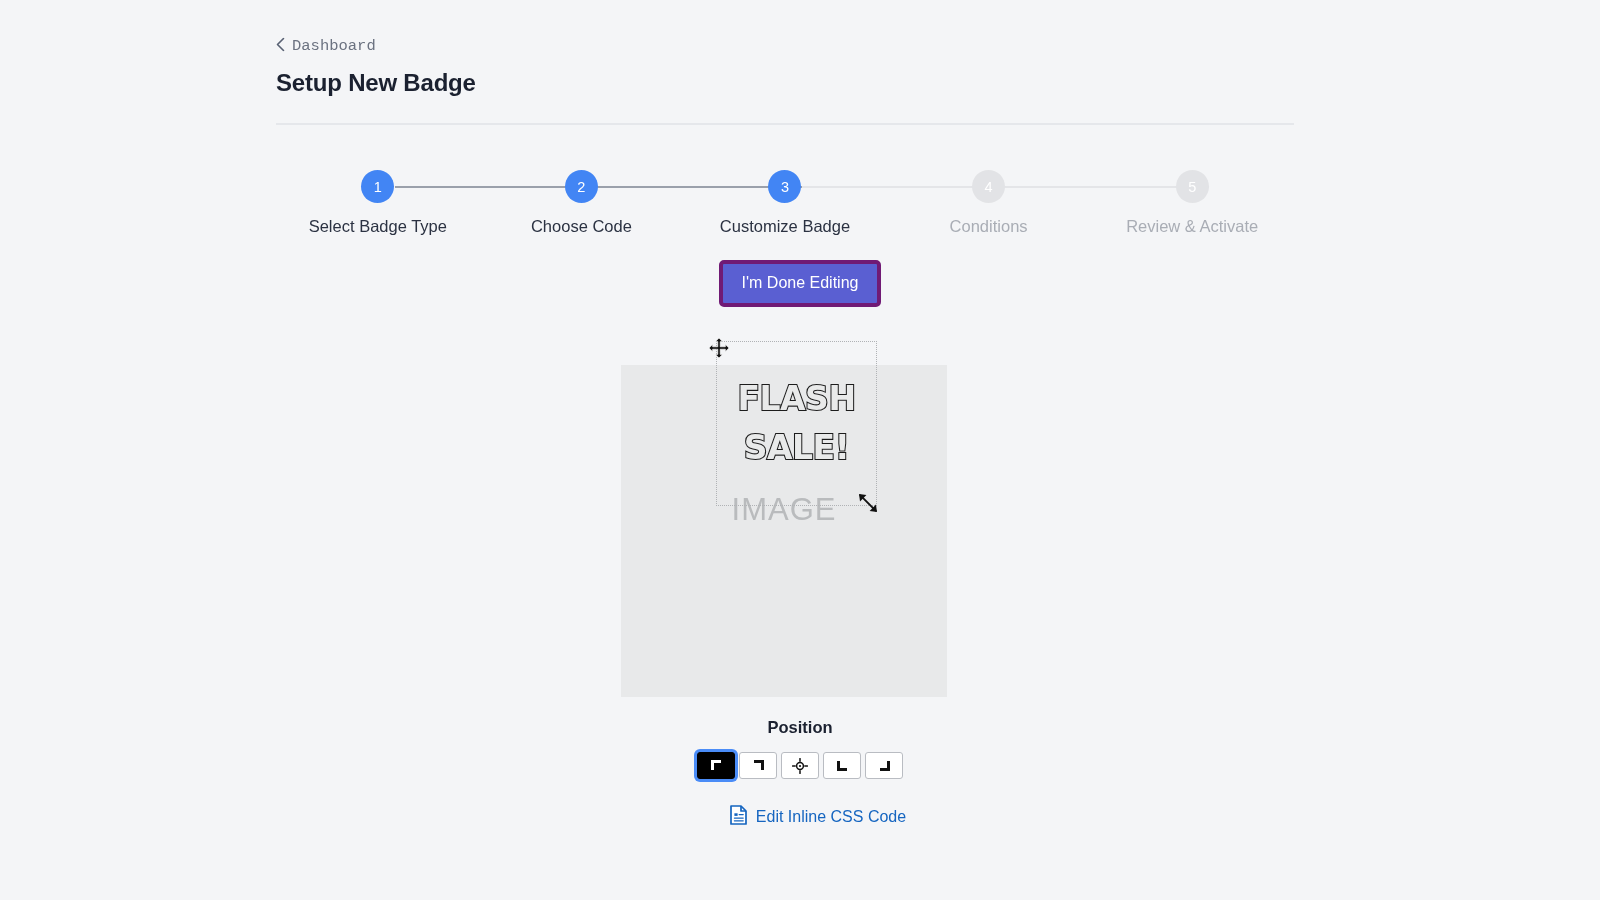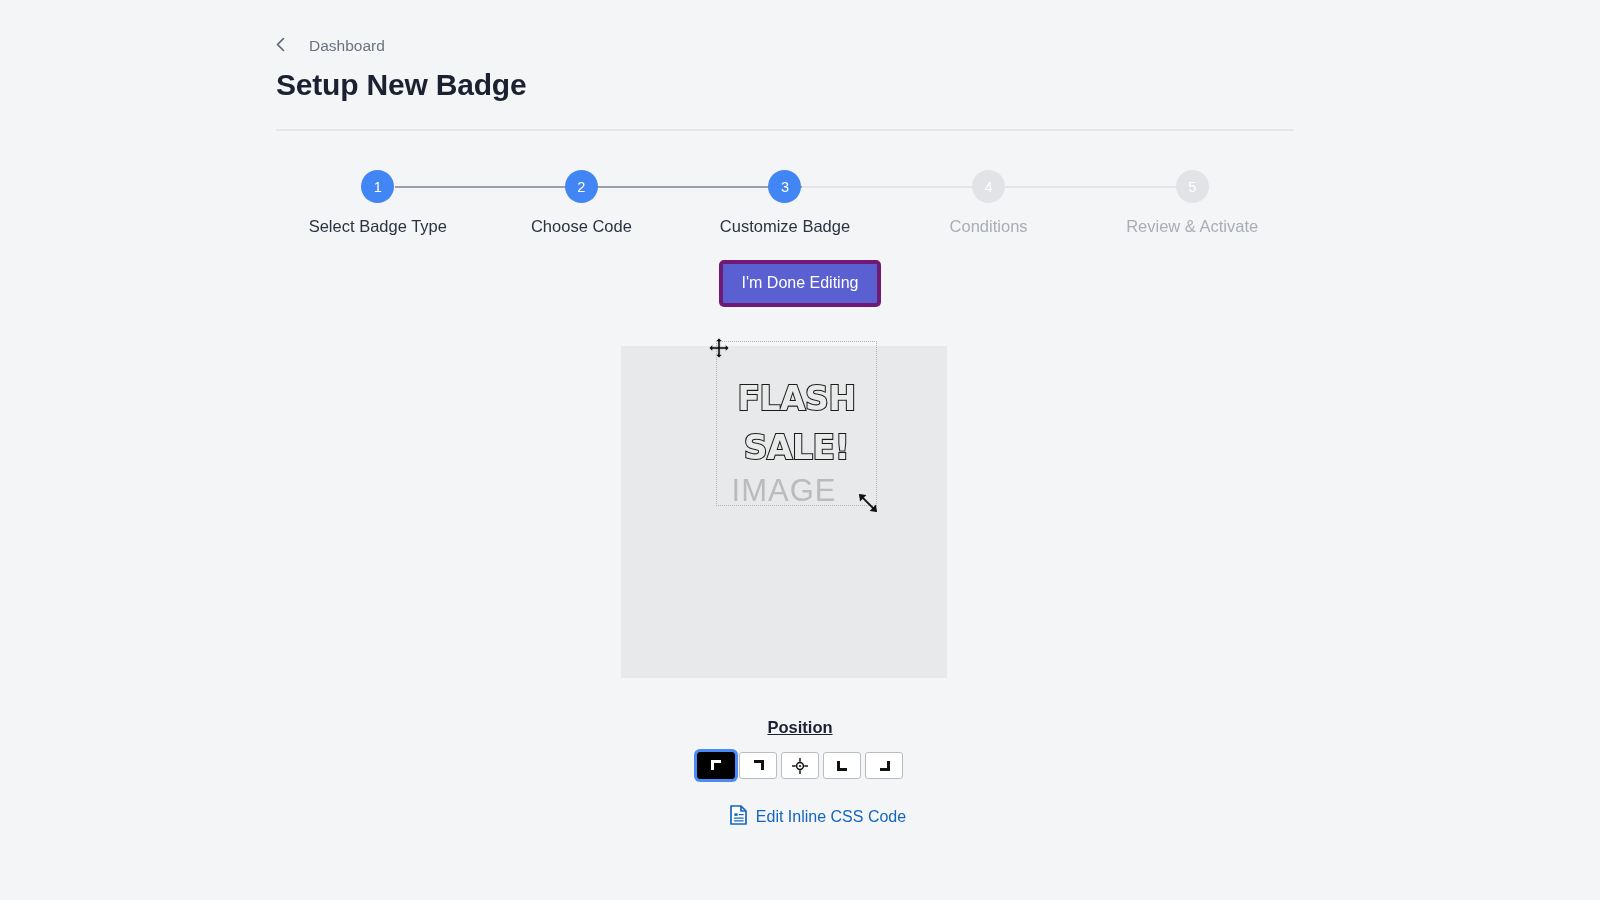--- a/index.html
+++ b/index.html
@@ -20,40 +20,41 @@
   
   .page {
     position: absolute;
     left: 276px;
     top: 0;
     width: 1018px;
   }
   .breadcrumb {
     display: flex;
     align-items: center;
-    gap: 24px;
+    gap: 7px;
     margin-top: 38px;
     color: #6b7280;
     font-size: 15.5px;
     line-height: 1;
     cursor: pointer;
     width: max-content;
+    font-family: Liberation Mono, monospace;
   }
   .breadcrumb .chev {
     display: inline-block;
     font-size: 15px;
     color: #4b5563;
     font-weight: 500;
     transform: translateY(-0.5px);
   }
   .breadcrumb .bc-label { color: #6b7280; }
 
   .page-title {
     margin: 12px 0 0 0;
-    font-size: 30px;
+    font-size: 24px;
     font-weight: 700;
     color: #1b2130;
     letter-spacing: -0.2px;
     line-height: 1.25;
   }
   .divider {
     margin-top: 25px;
     height: 2px;
     background: #e5e7eb;
     width: 100%;
@@ -127,21 +128,21 @@
     font-family: "Liberation Sans", sans-serif;
     padding: 11px 19px 12px 19px;
     cursor: pointer;
     line-height: 1;
   }
 
   
   .preview-wrap {
     position: absolute;
     left: 621px;
-    top: 346px;
+    top: 365px;
     width: 326px;
     height: 332px;
     background: #e8e9ea;
   }
   .preview-placeholder {
     position: absolute;
     left: 0; right: 0;
     top: 127px;
     text-align: center;
     font-size: 31px;
@@ -200,21 +201,20 @@
     top: 718px;
     display: flex;
     flex-direction: column;
     align-items: center;
   }
   .pos-label {
     font-size: 16.5px;
     font-weight: 700;
     color: #1b2130;
     margin-bottom: 15px;
-    text-decoration: underline;
   }
   .pos-group {
     display: flex;
     gap: 4px;
   }
   .pos-btn {
     width: 38px; height: 27px;
     background: #ffffff;
     border: 1px solid #b9bcc2;
     border-radius: 3px;

